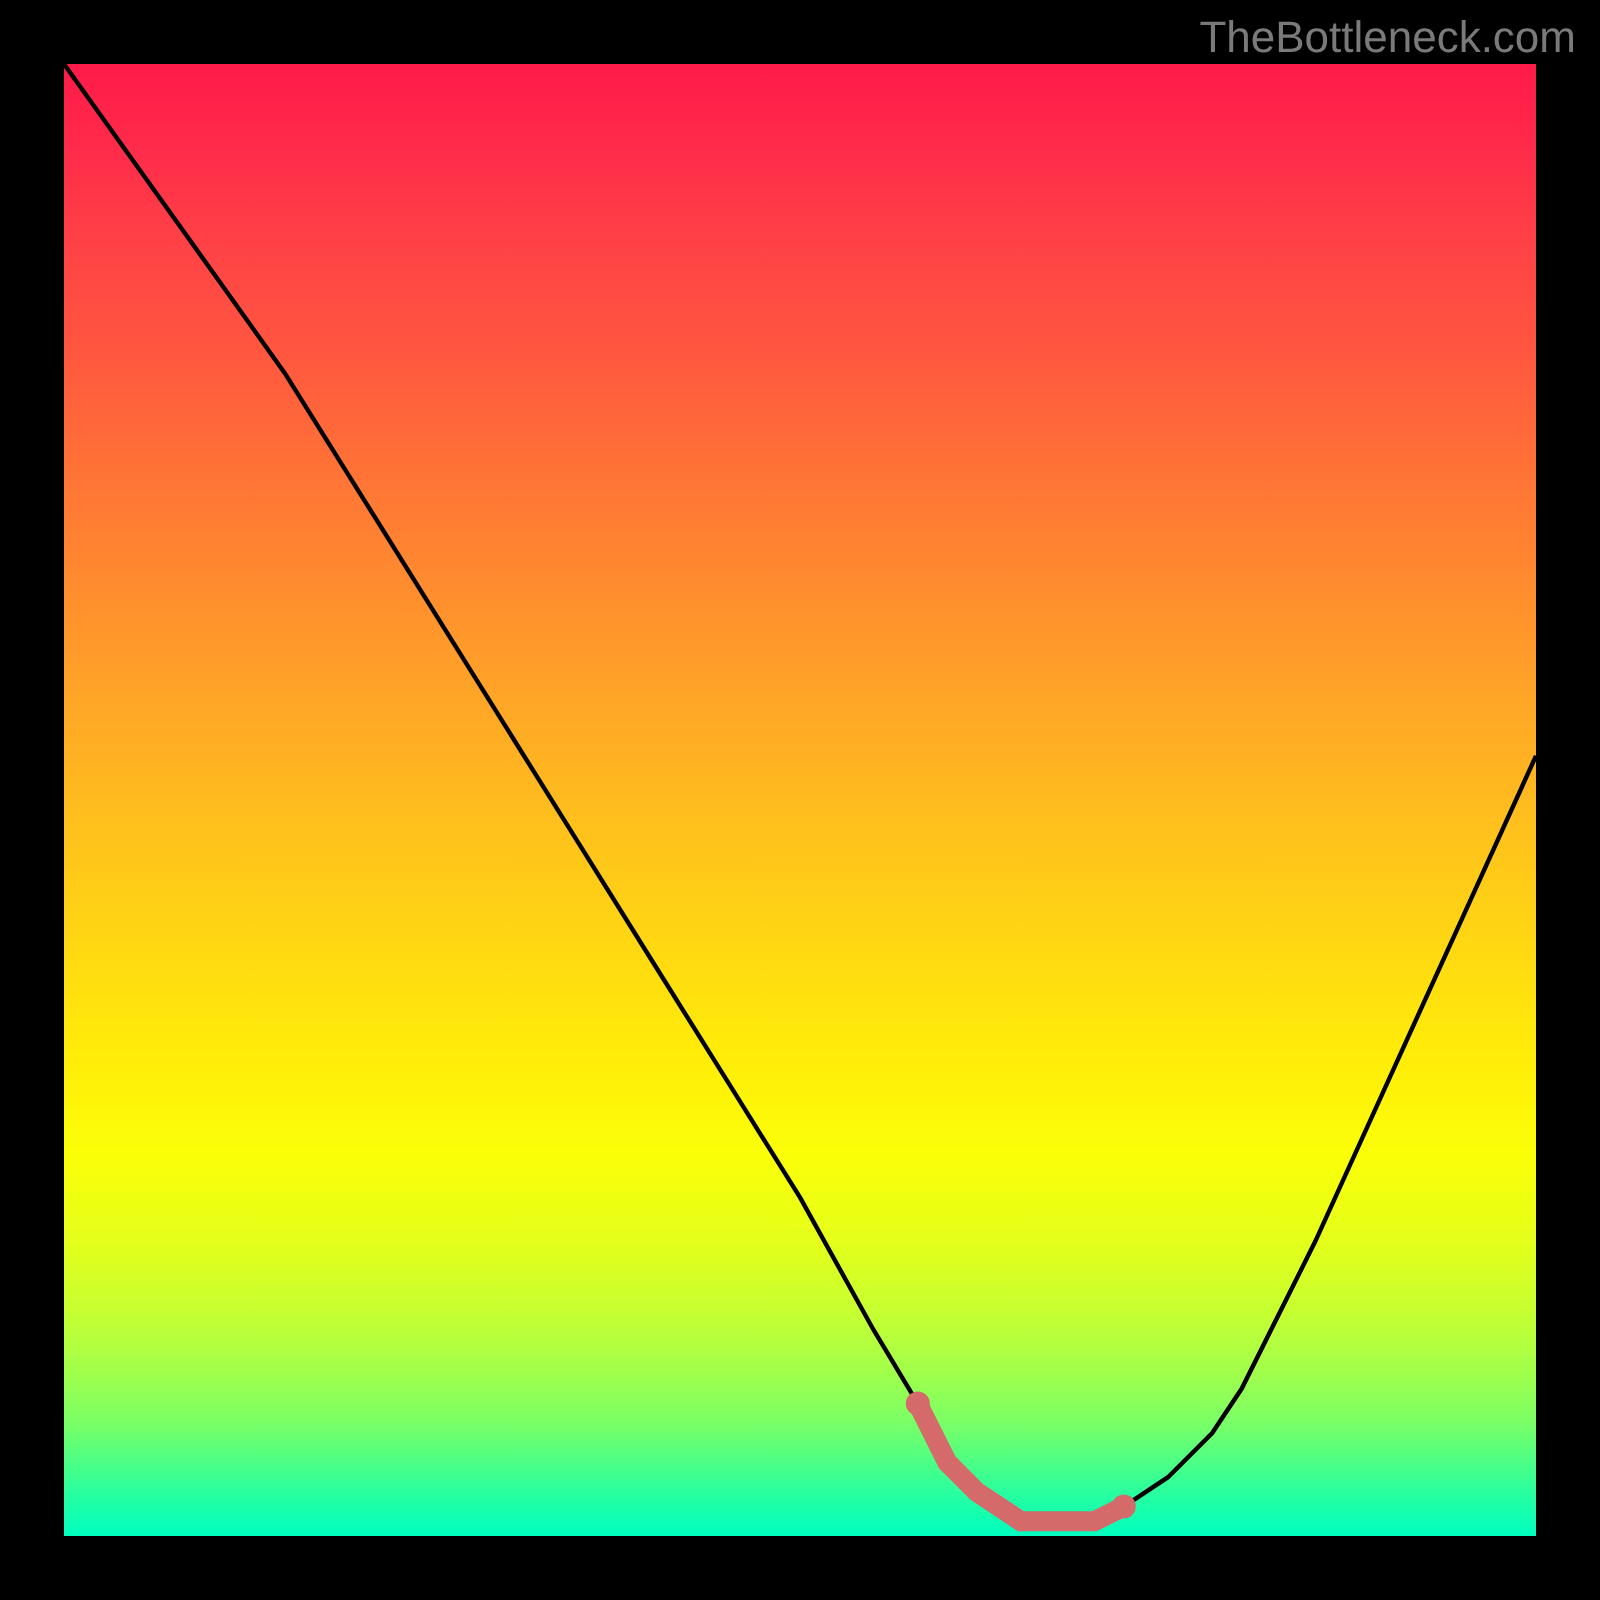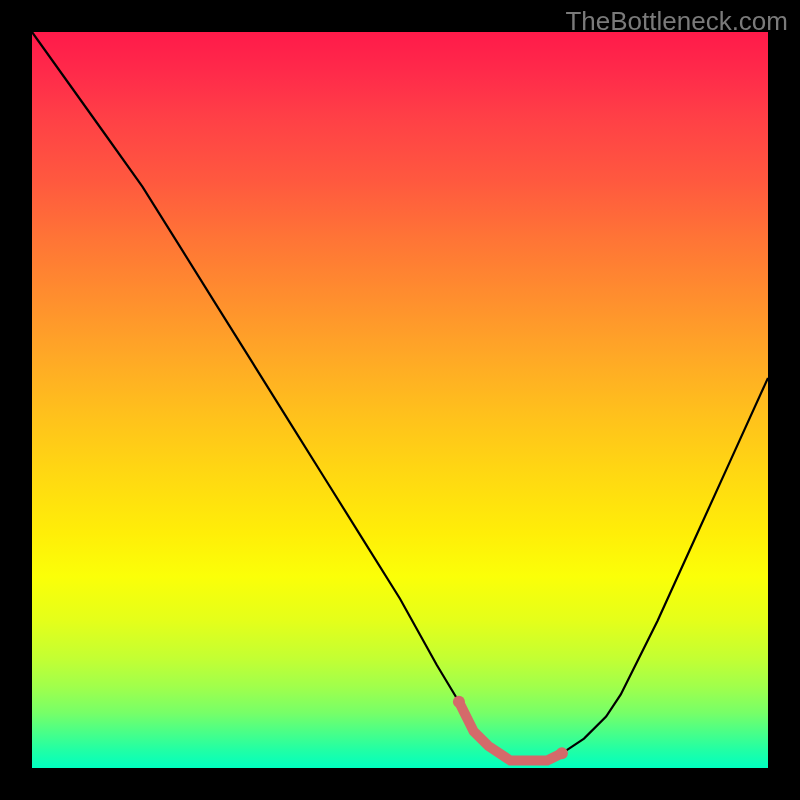--- a/index.html
+++ b/index.html
@@ -8,21 +8,21 @@
     height: 800px;
     background: #000;
     position: relative;
     font-family: Arial, sans-serif;
   }
   .watermark {
     position: absolute;
     top: 6px;
     right: 12px;
     color: #7a7a7a;
-    font-size: 26px;
+    font-size: 22px;
     font-weight: 400;
     z-index: 10;
   }
   .plot-area {
     position: absolute;
     left: 32px;
     top: 32px;
     width: 736px;
     height: 736px;
     overflow: hidden;

